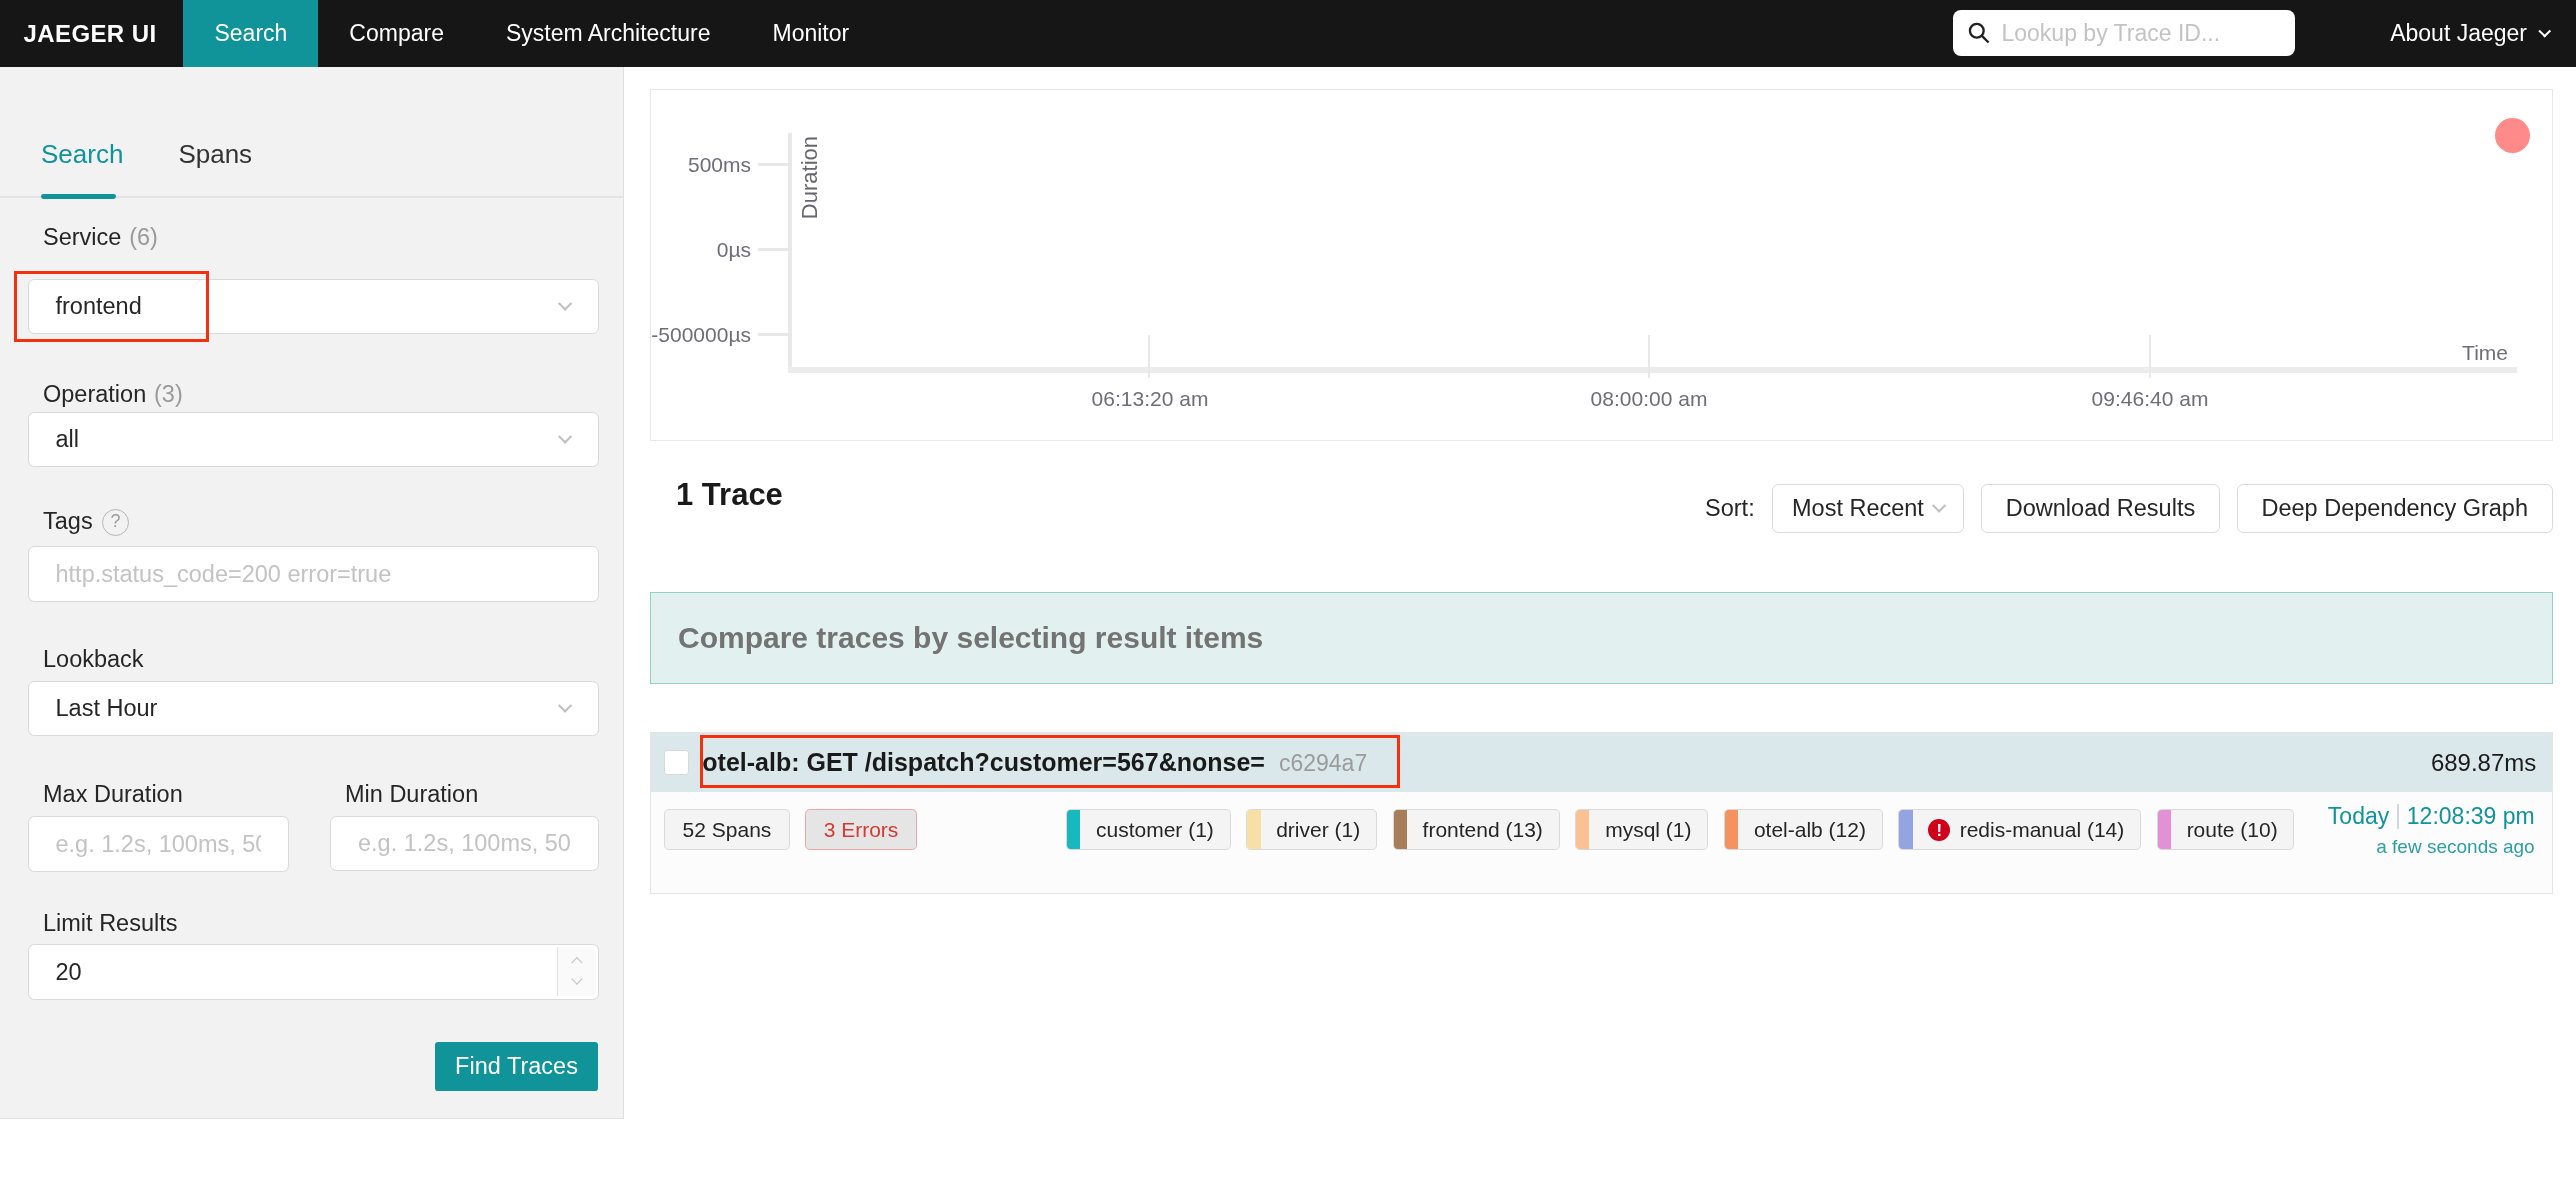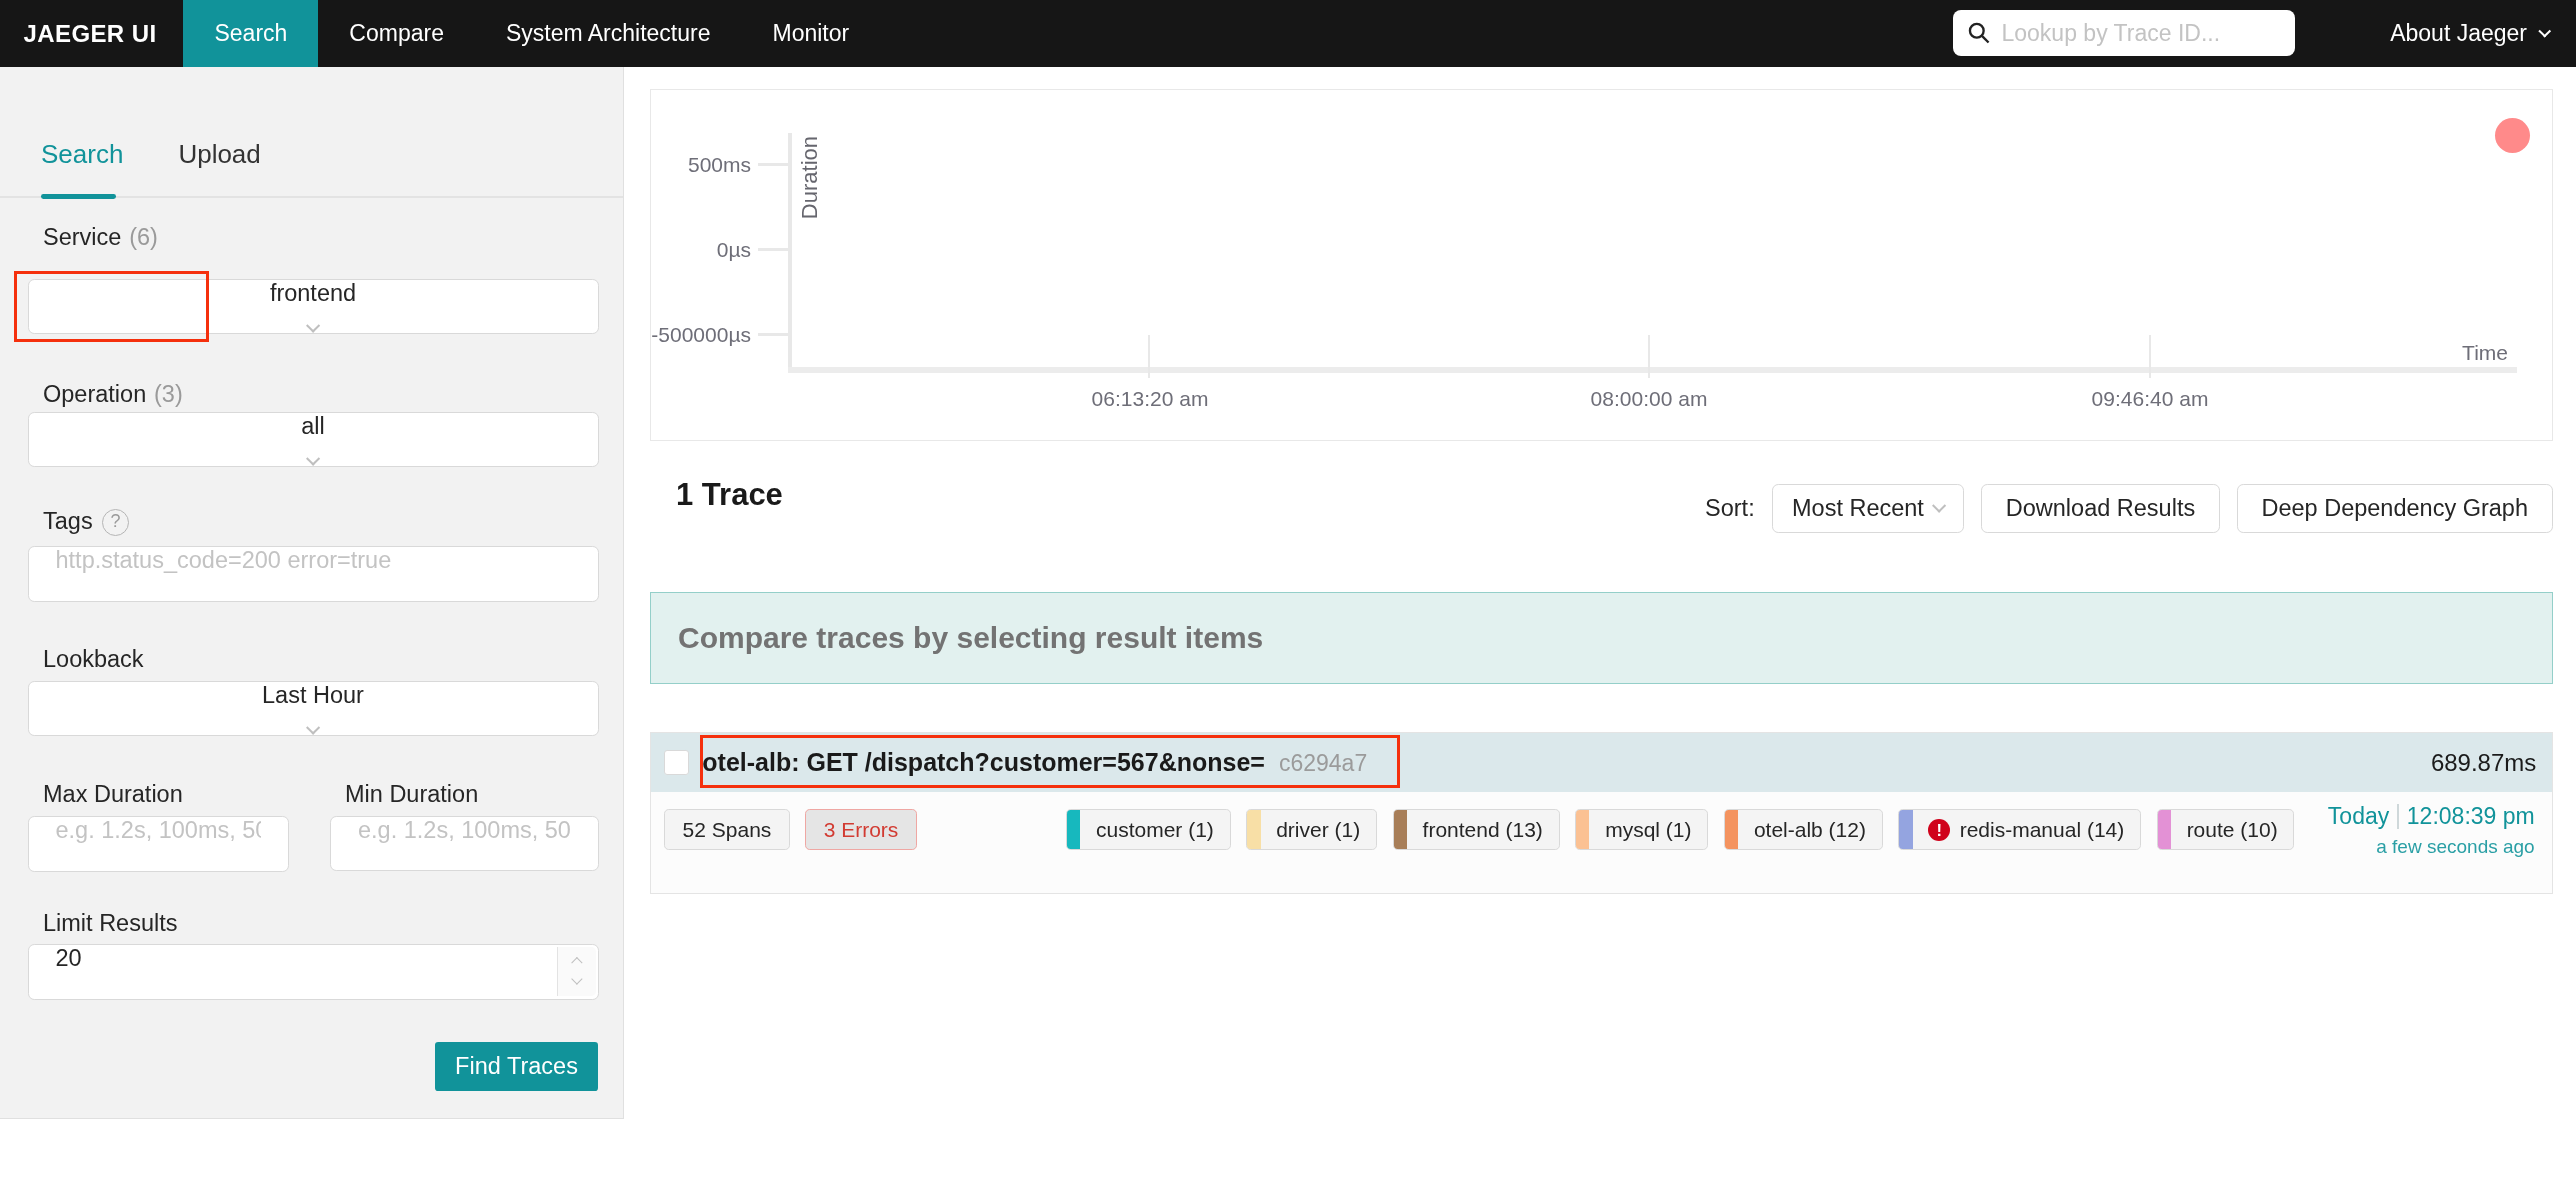--- a/index.html
+++ b/index.html
@@ -24,21 +24,21 @@
   .sidebar { position:absolute; left:0; top:67px; width:624px; height:1052px; background:#f2f2f2; border-right:1.6px solid #e0e0e0; border-bottom:1.6px solid #e0e0e0; }
   .side-tabs { position:absolute; left:41px; top:72px; display:flex; gap:55px; font-size:26px; }
   .side-tab { cursor:pointer; color:#333; }
   .side-tab.active { color:#11939A; }
   .tab-underline { position:absolute; left:41px; top:127px; width:75px; height:4.7px; background:#11939A; border-radius:2.4px; }
   .tab-divider { position:absolute; left:0; top:129px; width:100%; height:1.6px; background:#e3e3e3; }
   .fld-label { position:absolute; left:43px; font-size:23.5px; color:#262626; }
   .fld-label .cnt { color:#9a9a9a; margin-left:7.8px; }
   .help-circle { display:inline-block; width:27px; height:27px; border:1.6px solid #b5b5b5; border-radius:50%; color:#9a9a9a; font-size:18px; text-align:center; line-height:23.5px; vertical-align:1.6px; margin-left:9.4px; cursor:pointer; }
   .help-circle::before { content:"?"; }
-  .select-box, .text-input { position:absolute; left:27.5px; width:571px; height:55px; background:#fff; border:1.6px solid #d9d9d9; border-radius:6.3px; font-size:23.5px; display:flex; align-items:center; padding:0 27px; color:#262626;flex-direction:column; }
+  .select-box, .text-input { position:absolute; left:27.5px; width:571px; height:55px; background:#fff; border:1.6px solid #d9d9d9; border-radius:6.3px; font-size:23.5px; display:flex; align-items:center; padding:0 27px; color:#262626; }
   .select-box { justify-content:space-between; cursor:pointer; }
   .text-input input { border:none; outline:none; width:100%; font-size:23.5px; color:#262626; background:transparent; font-family:inherit; }
   .text-input input::placeholder { color:#c3c3c3; }
   .half { width:261px !important; }
   .stepper { position:absolute; right:1.6px; top:1.6px; width:39px; height:49px; border-left:1.6px solid #e3e3e3; background:#fafafa; border-radius:0 4.7px 4.7px 0; display:flex; flex-direction:column; align-items:center; justify-content:center; gap:7.8px; cursor:pointer; }
   .chev.up { transform:rotate(-135deg); width:7.8px; height:7.8px; border-width:1.6px; }
   .chev.dn { transform:rotate(45deg); width:7.8px; height:7.8px; border-width:1.6px; }
   .find-btn { position:absolute; left:435px; top:975px; width:163px; height:49px; background:#11939A; color:#fff; font-size:23.5px; border:none; border-radius:3.1px; cursor:pointer; font-family:inherit; }
 
   
@@ -109,21 +109,21 @@
     </div>
     <div class="nav-about">
       <span>About Jaeger</span>
       <span class="chev white"></span>
     </div>
   </div>
 
   <div class="sidebar">
     <div class="side-tabs">
       <div class="side-tab active">Search</div>
-      <div class="side-tab">Upload</div>
+      <div class="side-tab">Spans</div>
     </div>
     <div class="tab-divider"></div>
     <div class="tab-underline"></div>
 
     <div class="fld-label" style="top:157px;">
       <span>Service</span><span class="cnt">(6)</span>
     </div>
     <div class="select-box" style="top:212px;">
       <span>frontend</span>
       <span class="chev"></span>

